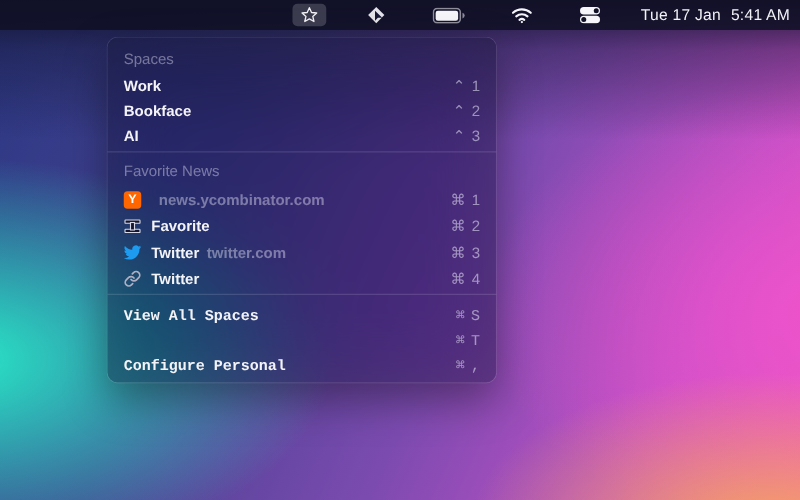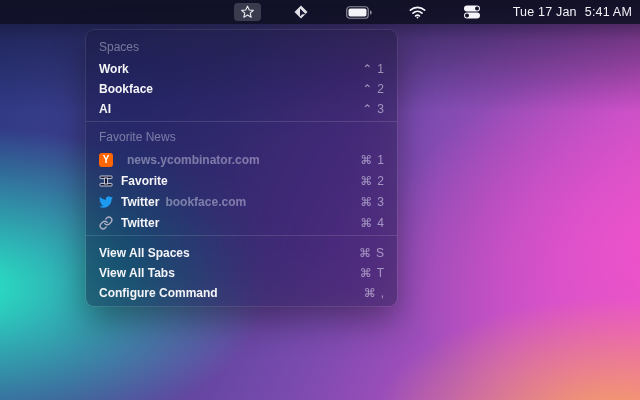--- a/index.html
+++ b/index.html
@@ -41,21 +41,21 @@
     background: rgba(26,27,52,0.42);
     -webkit-backdrop-filter: blur(26px) saturate(150%) brightness(0.82);
     backdrop-filter: blur(26px) saturate(150%) brightness(0.82);
     box-shadow: 0 0 0 0.5px rgba(255,255,255,0.16), 0 14px 34px rgba(0,0,0,0.38);
     padding: 6px 0 5px 0;
     font-size: 12px;
     color: #f2f2f7;
   }
   .menu-section { padding: 0 0 5px 0; }
   .menu-section + .menu-section { border-top: 1px solid rgba(255,255,255,0.13); padding-top: 4px; }
-  .menu-section:last-child { padding-bottom: 1px; }
+  .menu-section:last-child { padding-bottom: 1px; font-family: Liberation Mono, monospace; }
 
   .menu-header {
     height: 18px; display: flex; align-items: center;
     padding: 0 13px; margin-top: 2px;
     color: rgba(235,235,250,0.42); font-weight: 400;
   }
   .menu-row {
     height: 20px; display: flex; align-items: flex-end;
     padding: 0 13px; cursor: default;
   }
@@ -191,21 +191,21 @@
         </span>
       </div>
 
       <div class="menu-row">
         <span class="favicon">
           <svg width="14" height="14" viewBox="0 0 24 24">
             <path fill="#1d9bf0" d="M23.953 4.57a10 10 0 01-2.825.775 4.958 4.958 0 002.163-2.723c-.951.555-2.005.959-3.127 1.184a4.92 4.92 0 00-8.384 4.482C7.69 8.095 4.067 6.13 1.64 3.162a4.822 4.822 0 00-.666 2.475c0 1.71.87 3.213 2.188 4.096a4.904 4.904 0 01-2.228-.616v.06a4.923 4.923 0 003.946 4.827 4.996 4.996 0 01-2.212.085 4.936 4.936 0 004.604 3.417 9.867 9.867 0 01-6.102 2.105c-.39 0-.779-.023-1.17-.067a13.995 13.995 0 007.557 2.209c9.053 0 13.998-7.496 13.998-13.985 0-.21 0-.42-.015-.63A9.935 9.935 0 0024 4.59z"></path>
           </svg>
         </span>
         <span class="row-label">Twitter</span>
-        <span class="row-url">bookface.com</span>
+        <span class="row-url">twitter.com</span>
         <span class="row-spacer"></span>
         <span class="shortcut">
           <span class="sym">⌘</span>
           <span>3</span>
         </span>
       </div>
 
       <div class="menu-row">
         <span class="favicon">
           <svg width="14" height="14" viewBox="0 0 24 24" fill="none" stroke="#aeafc2" stroke-width="2.4" stroke-linecap="round" stroke-linejoin="round">
@@ -226,30 +226,29 @@
       <div class="menu-row">
         <span class="row-label">View All Spaces</span>
         <span class="row-spacer"></span>
         <span class="shortcut">
           <span class="sym">⌘</span>
           <span>S</span>
         </span>
       </div>
 
       <div class="menu-row">
-        <span class="row-label">View All Tabs</span>
         <span class="row-spacer"></span>
         <span class="shortcut">
           <span class="sym">⌘</span>
           <span>T</span>
         </span>
       </div>
 
       <div class="menu-row">
-        <span class="row-label">Configure Command</span>
+        <span class="row-label">Configure Personal</span>
         <span class="row-spacer"></span>
         <span class="shortcut">
           <span class="sym">⌘</span>
           <span>,</span>
         </span>
       </div>
     </div>
 
   </div>
 </div>

